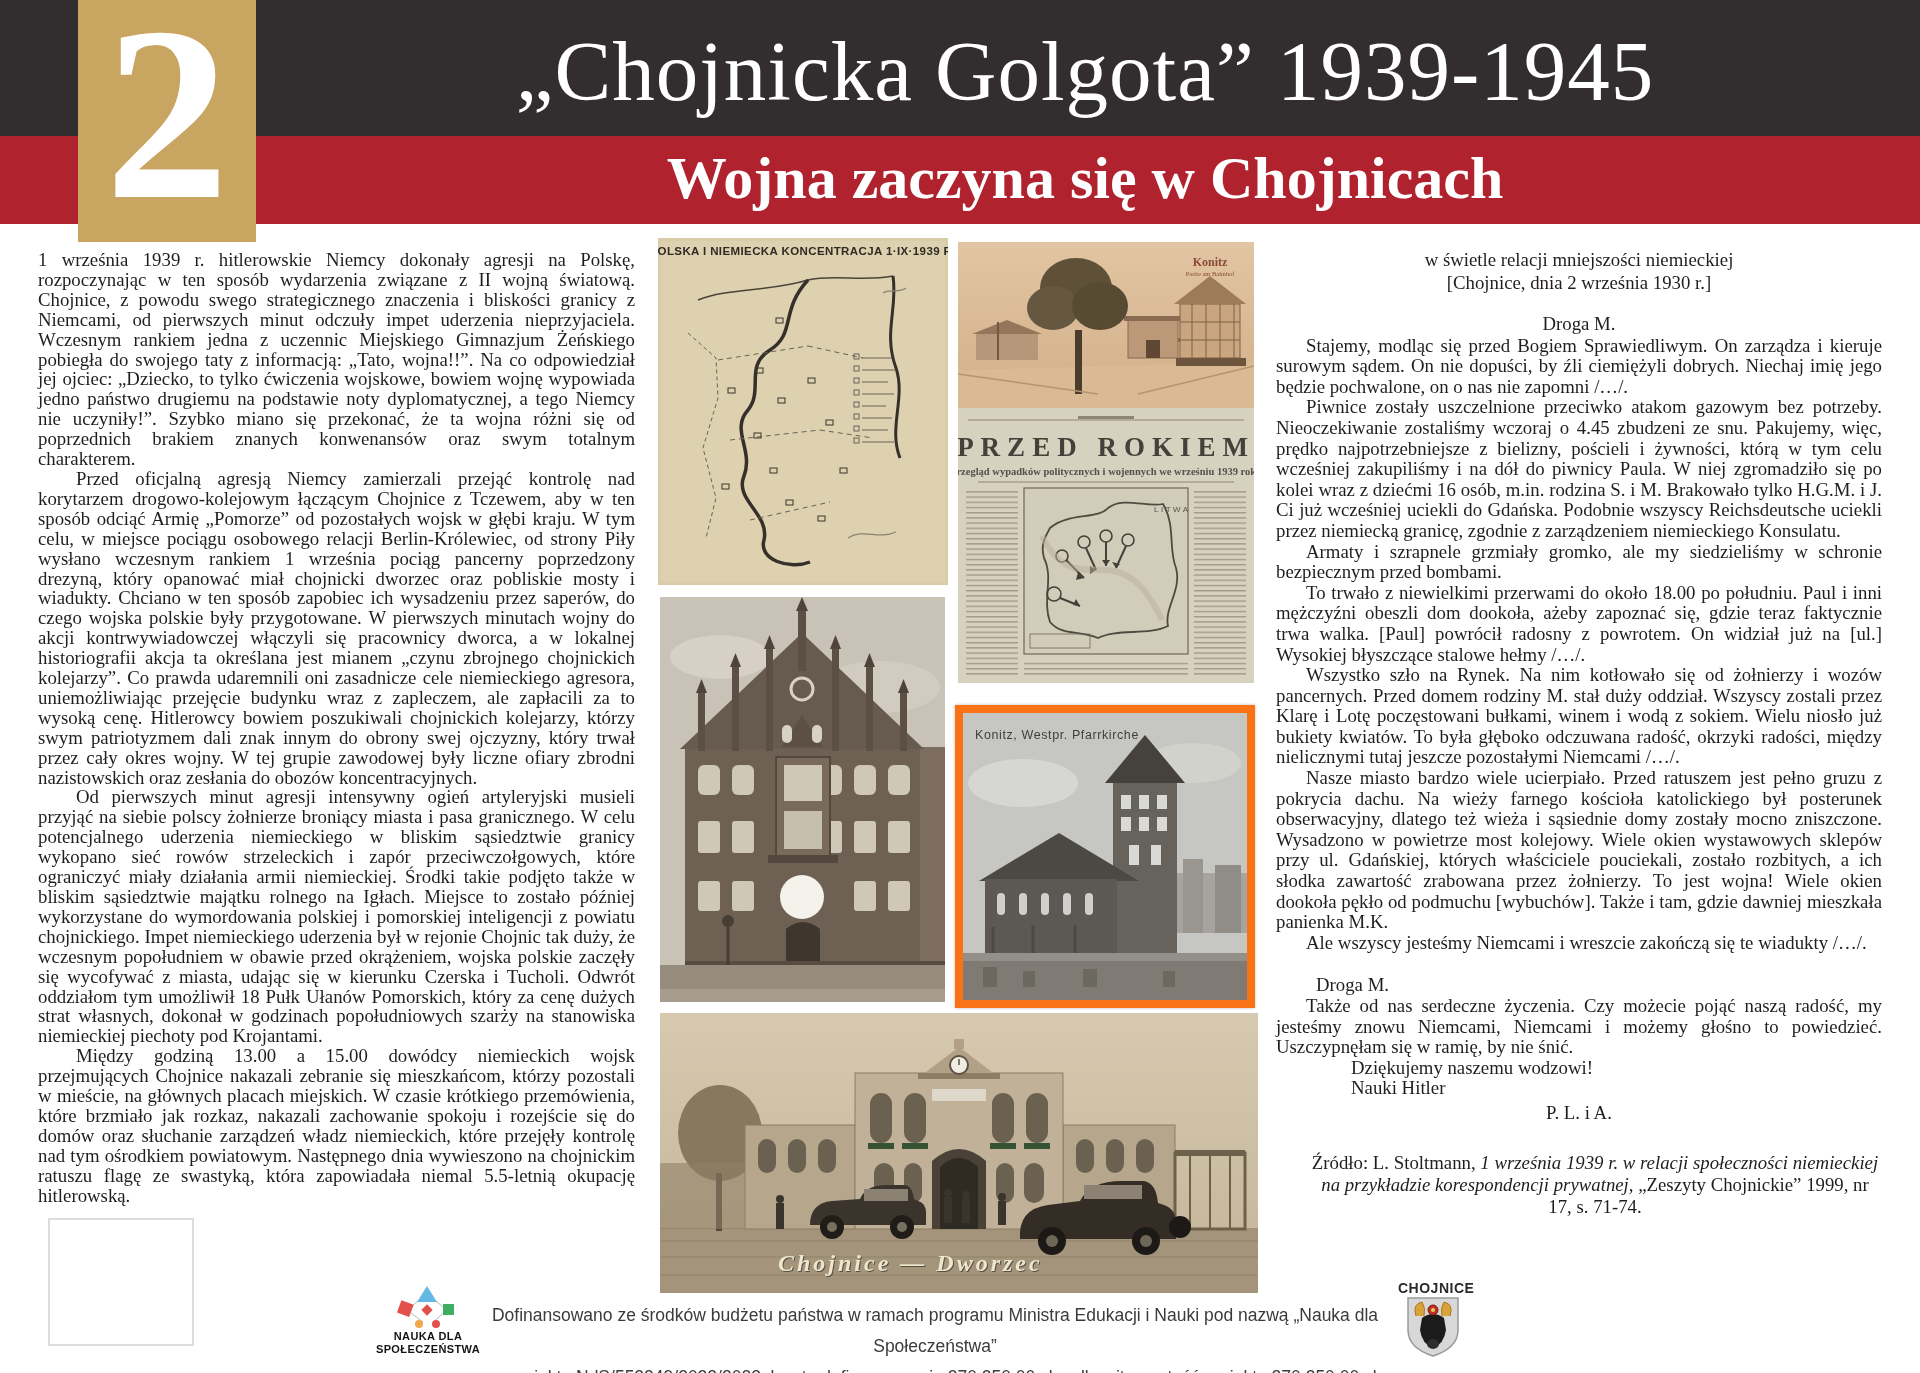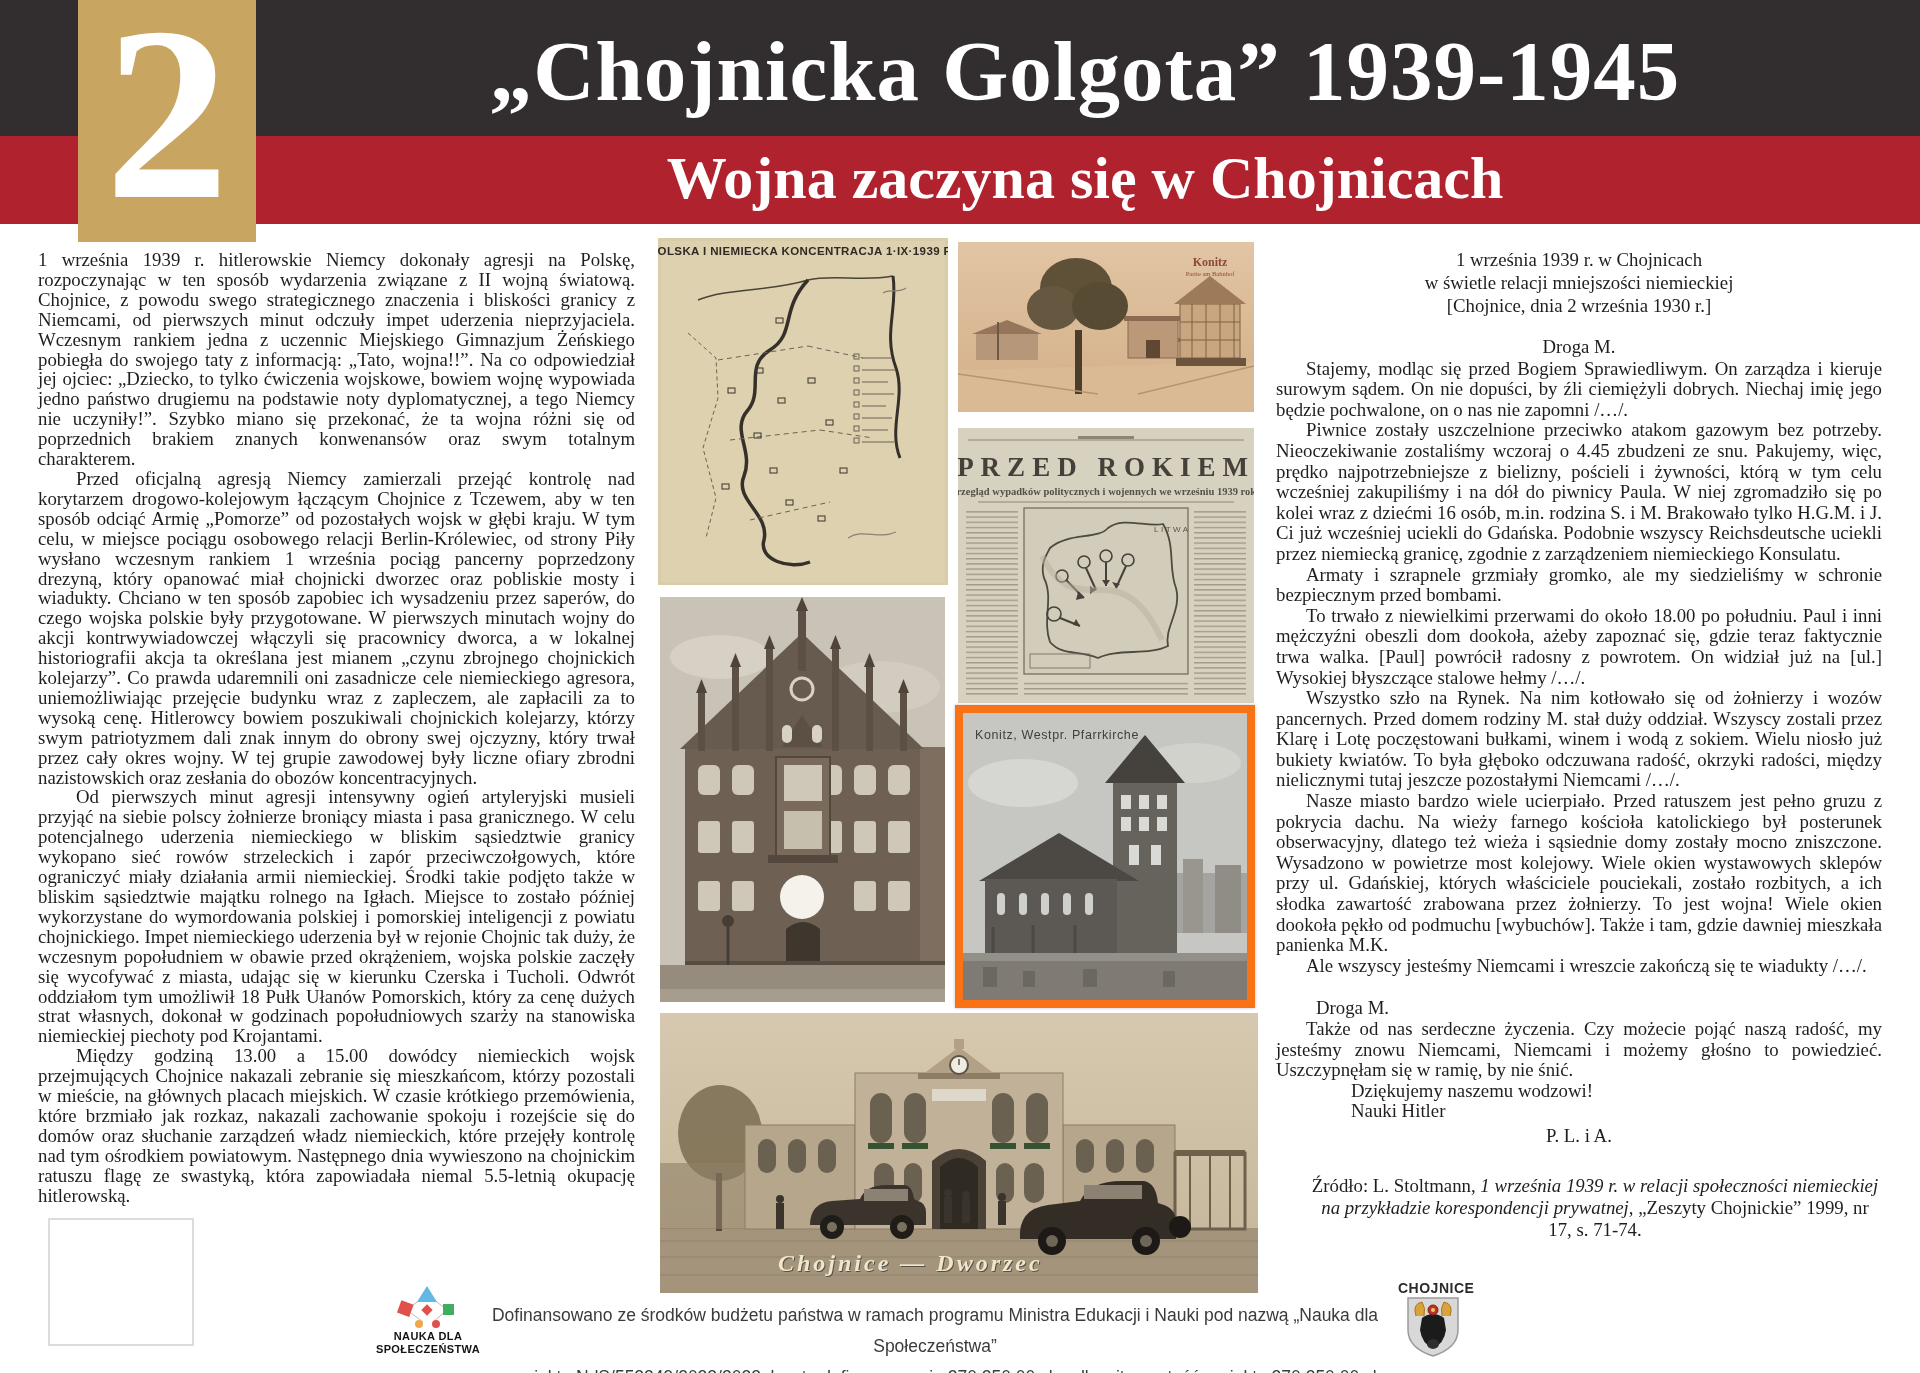--- a/index.html
+++ b/index.html
@@ -2,21 +2,21 @@
 <html><head>
 <meta charset="utf-8">
 <style>
   html,body{margin:0;padding:0;background:#888;}
   .poster{position:relative;width:1920px;height:1373px;background:#ffffff;overflow:hidden;
           font-family:"Liberation Serif",serif;color:#211d1e;}
   
   .band-black{position:absolute;left:0;top:0;width:1920px;height:136px;background:#322e2f;}
   .band-red{position:absolute;left:0;top:136px;width:1920px;height:88px;background:#b0222e;}
   .page-title{position:absolute;left:260px;top:6px;width:1650px;height:130px;line-height:130px;
-              text-align:center;font-size:85px;font-weight:bold;color:#ffffff;letter-spacing:1px;}
+              text-align:center;font-size:85px;font-weight:normal;color:#ffffff;letter-spacing:1px;}
   .page-subtitle{position:absolute;left:260px;top:133px;width:1650px;height:91px;line-height:91px;
                  text-align:center;font-size:60px;font-weight:bold;color:#ffffff;}
   .num-box{position:absolute;left:78px;top:0;width:178px;height:242px;background:#c8a560;}
   .num{position:absolute;left:0;top:-12px;width:178px;height:242px;text-align:center;
        font-size:248px;line-height:252px;font-weight:bold;color:#ffffff;}
   
   .col-left{position:absolute;left:38px;top:250px;width:597px;font-size:18.8px;line-height:19.9px;
             text-align:justify;}
   .col-left p{margin:0;}
   .col-left p + p{text-indent:38px;}
@@ -150,21 +150,21 @@
       <ellipse cx="95" cy="66" rx="26" ry="22" fill="#665740"></ellipse>
       <ellipse cx="142" cy="64" rx="28" ry="24" fill="#584b34"></ellipse>
       <rect x="117" y="88" width="7" height="64" fill="#4a3d2c"></rect>
       <line x1="40" y1="118" x2="40" y2="80" stroke="#6d5a42" stroke-width="2"></line>
       <path d="M0,132 L140,152 M296,124 L180,152" stroke="#b5946f" stroke-width="1.5"></path>
       <text class="svg-serif" x="252" y="24" text-anchor="middle" font-size="12" font-weight="bold" fill="#8a4a3a">Konitz</text>
       <text class="svg-serif" x="252" y="34" text-anchor="middle" font-size="6.5" fill="#8a4a3a">Partie am Bahnhof</text>
     </svg>
   </div>
 
-  <div class="ph" style="left:958px;top:428px;width:296px;height:275px;text-align:right;">
+  <div class="ph" style="left:958px;top:408px;width:296px;height:275px;text-align:right;">
     <svg viewBox="0 0 296 275">
       <defs>
         <pattern id="nl" width="6" height="5.2" patternUnits="userSpaceOnUse">
           <rect width="6" height="1.4" fill="#a29a88"></rect>
         </pattern>
       </defs>
       <rect width="296" height="275" fill="#d7d1c0"></rect>
       <line x1="10" y1="12" x2="286" y2="12" stroke="#8d8676" stroke-width="1"></line>
       <rect x="120" y="8" width="56" height="3" fill="#8d8676"></rect>
       <text class="svg-serif" x="148" y="48" text-anchor="middle" font-size="27" font-weight="bold" fill="#46403a" letter-spacing="7">PRZED ROKIEM</text>
@@ -397,21 +397,20 @@
           <rect x="338" y="188" width="8" height="24"></rect>
         <circle cx="120" cy="186" r="4"></circle>
           <rect x="116" y="190" width="8" height="26"></rect>
       </g>
       <text class="svg-serif" x="118" y="258" font-size="24" font-weight="bold" font-style="italic" fill="#efe6cb" letter-spacing="3" style="text-shadow:1px 1px 0 #55504a">Chojnice  —  Dworzec</text>
     </svg>
   </div>
 
   <div class="col-right">
     <div class="rc-head">
-      <div>1 września 1939 r. w Chojnicach</div>
       <div>w świetle relacji mniejszości niemieckiej</div>
       <div>[Chojnice, dnia 2 września 1930 r.]</div>
     </div>
     <div class="droga-center">Droga M.</div>
     <div class="letter">
         <p>Stajemy, modląc się przed Bogiem Sprawiedliwym. On zarządza i kieruje surowym sądem. On nie dopuści, by źli ciemiężyli dobrych. Niechaj imię jego będzie pochwalone, on o nas nie zapomni /…/.</p>
         <p>Piwnice zostały uszczelnione przeciwko atakom gazowym bez potrzeby. Nieoczekiwanie zostaliśmy wczoraj o 4.45 zbudzeni ze snu. Pakujemy, więc, prędko najpotrzebniejsze z bielizny, pościeli i żywności, którą w tym celu wcześniej zakupiliśmy i na dół do piwnicy Paula. W niej zgromadziło się po kolei wraz z dziećmi 16 osób, m.in. rodzina S. i M. Brakowało tylko H.G.M. i J. Ci już wcześniej uciekli do Gdańska. Podobnie wszyscy Reichsdeutsche uciekli przez niemiecką granicę, zgodnie z zarządzeniem niemieckiego Konsulatu.</p>
         <p>Armaty i szrapnele grzmiały gromko, ale my siedzieliśmy w schronie bezpiecznym przed bombami.</p>
         <p>To trwało z niewielkimi przerwami do około 18.00 po południu. Paul i inni mężczyźni obeszli dom dookoła, ażeby zapoznać się, gdzie teraz faktycznie trwa walka. [Paul] powrócił radosny z powrotem. On widział już na [ul.] Wysokiej błyszczące stalowe hełmy /…/.</p>
         <p>Wszystko szło na Rynek. Na nim kotłowało się od żołnierzy i wozów pancernych. Przed domem rodziny M. stał duży oddział. Wszyscy zostali przez Klarę i Lotę poczęstowani bułkami, winem i wodą z sokiem. Wielu niosło już bukiety kwiatów. To była głęboko odczuwana radość, okrzyki radości, między nielicznymi tutaj jeszcze pozostałymi Niemcami /…/.</p>

